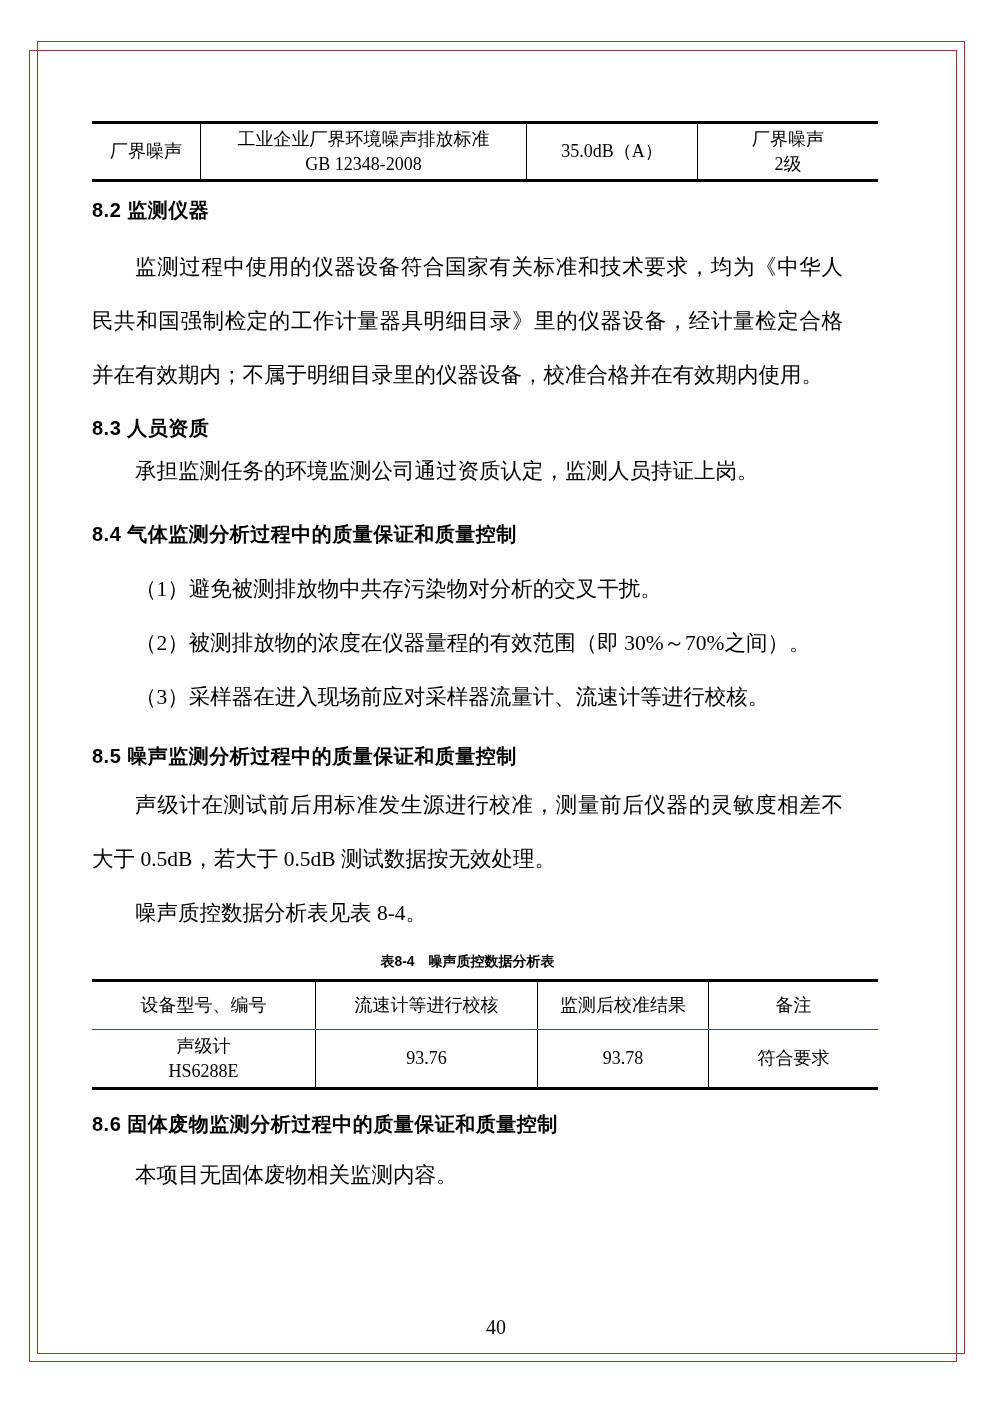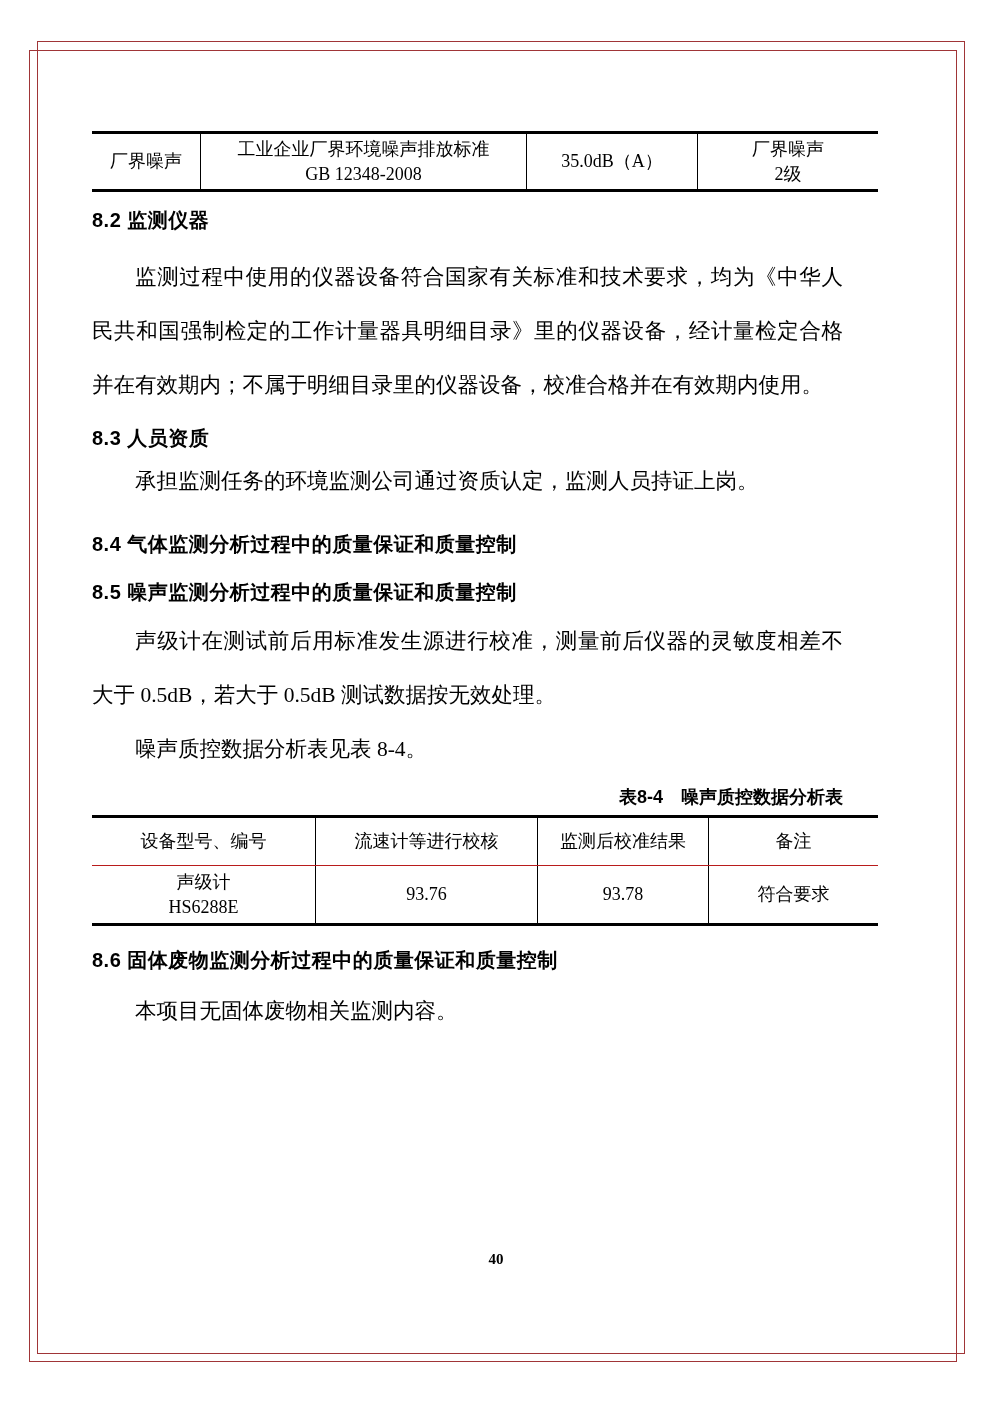--- a/index.html
+++ b/index.html
@@ -9,21 +9,21 @@
     position: relative;
     font-family: "Liberation Serif", serif;
     color: #000;
     overflow: hidden;
   }
   .frame { position: absolute; border: 1px solid #a03537; pointer-events: none; }
   .frame-a { left: 29px; top: 50px; width: 926px; height: 1310px; }
   .frame-b { left: 37px; top: 41px; width: 926px; height: 1311px; }
 
   .content {
-    position: absolute; left: 92px; top: 120px; width: 763px;
+    position: absolute; left: 92px; top: 110px; width: 763px;
   }
 
   
   table.doc-table {
     border-collapse: collapse;
     width: 751px;
     border-top: 3px solid #000;
     border-bottom: 3px solid #000;
     table-layout: fixed;
   }
@@ -72,41 +72,40 @@
     line-height: 54px;
     margin: 0;
     text-indent: 43px;
   }
   .list-block { margin-top: 12px; }
 
   
   .tbl-caption {
     font-family: "Liberation Sans", sans-serif;
     font-weight: bold;
-    font-size: 18px;
+    font-size: 14px;
     line-height: 26px;
-    text-align: right;
+    text-align: center;
     width: 751px;
     margin: 8px 0 0 0;
   }
   table.table84 { margin-top: 5px; }
   table.table84 th { height: 43px; font-size: 18px; }
   table.table84 td.body-cell { height: 53px; }
   table.table84 tr.hdr-row th { border-bottom: 1px solid #b91c1c; }
   .num-cell { font-size: 18px; }
 
   
   .page-number {
     position: absolute;
-    left: 0; top: 1251px;
+    left: 0; top: 1316px;
     width: 100%;
     text-align: center;
-    font-size: 15px;
+    font-size: 20px;
     font-family: "Liberation Serif", serif;
-    font-weight: bold;
   }
 </style>
 </head>
 <body>
 
 <div class="frame frame-a"></div>
 <div class="frame frame-b"></div>
 
 <div class="content">
 
@@ -131,20 +130,25 @@
     </tbody>
   </table>
 
   <h2 class="h2">8.2 监测仪器</h2>
   <p class="para">监测过程中使用的仪器设备符合国家有关标准和技术要求，均为《中华人民共和国强制检定的工作计量器具明细目录》里的仪器设备，经计量检定合格并在有效期内；不属于明细目录里的仪器设备，校准合格并在有效期内使用。</p>
 
   <h2 class="h2 mt10">8.3 人员资质</h2>
   <p class="para tight">承担监测任务的环境监测公司通过资质认定，监测人员持证上岗。</p>
 
   <h2 class="h2 mt20">8.4 气体监测分析过程中的质量保证和质量控制</h2>
+  <div class="list-block">
+    <p class="list-item">（1）避免被测排放物中共存污染物对分析的交叉干扰。</p>
+    <p class="list-item">（2）被测排放物的浓度在仪器量程的有效范围（即 30%～70%之间）。</p>
+    <p class="list-item">（3）采样器在进入现场前应对采样器流量计、流速计等进行校核。</p>
+  </div>
 
   <h2 class="h2 mt16">8.5 噪声监测分析过程中的质量保证和质量控制</h2>
   <p class="para mt6">声级计在测试前后用标准发生源进行校准，测量前后仪器的灵敏度相差不大于 0.5dB，若大于 0.5dB 测试数据按无效处理。</p>
   <p class="para tight">噪声质控数据分析表见表 8-4。</p>
 
   <div class="tbl-caption">表8-4　噪声质控数据分析表</div>
   <table class="doc-table table84">
     <tbody>
       <tr class="hdr-row">
         <th style="width:215px">设备型号、编号</th>

